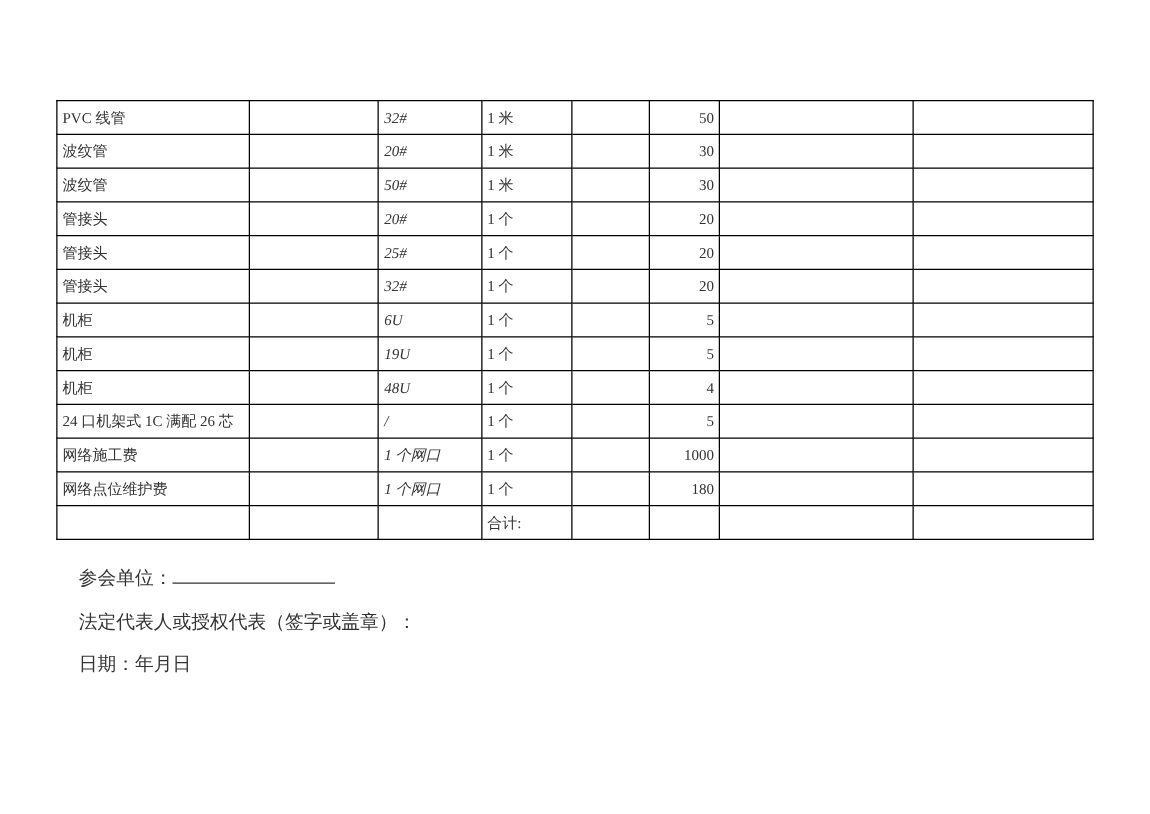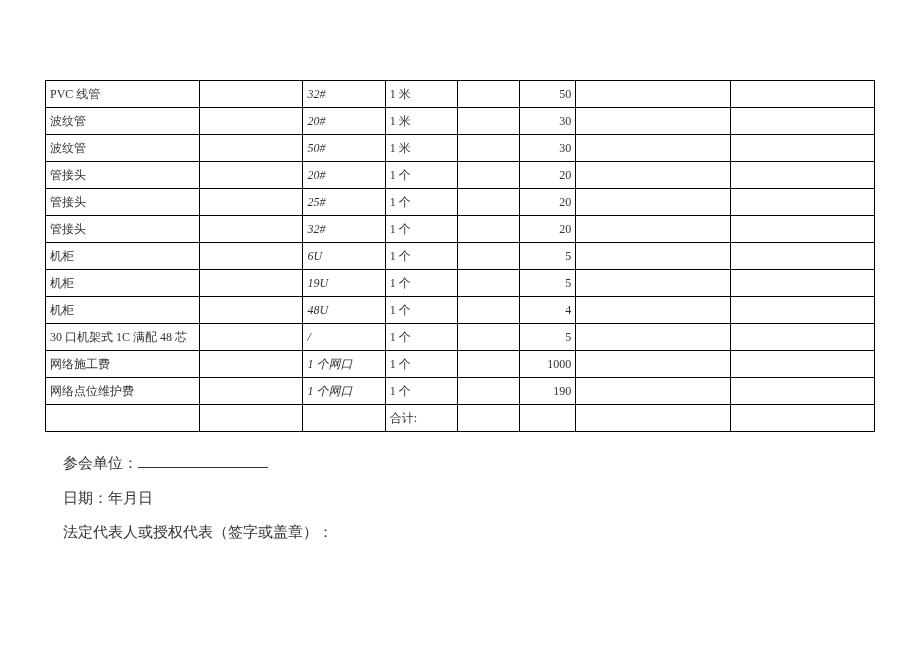--- a/index.html
+++ b/index.html
@@ -134,21 +134,21 @@
         <td class="col0">机柜</td>
         <td class="col1"></td>
         <td class="col2">48U</td>
         <td class="col3">1 个</td>
         <td class="col4"></td>
         <td class="col5">4</td>
         <td class="col6"></td>
         <td class="col7"></td>
       </tr>
       <tr>
-        <td class="col0">30 口机架式 1C 满配 48 芯</td>
+        <td class="col0">24 口机架式 1C 满配 26 芯</td>
         <td class="col1"></td>
         <td class="col2">/</td>
         <td class="col3">1 个</td>
         <td class="col4"></td>
         <td class="col5">5</td>
         <td class="col6"></td>
         <td class="col7"></td>
       </tr>
       <tr>
         <td class="col0">网络施工费</td>
@@ -159,36 +159,36 @@
         <td class="col5">1000</td>
         <td class="col6"></td>
         <td class="col7"></td>
       </tr>
       <tr>
         <td class="col0">网络点位维护费</td>
         <td class="col1"></td>
         <td class="col2">1 个网口</td>
         <td class="col3">1 个</td>
         <td class="col4"></td>
-        <td class="col5">190</td>
+        <td class="col5">180</td>
         <td class="col6"></td>
         <td class="col7"></td>
       </tr>
       <tr>
         <td class="col0"></td>
         <td class="col1"></td>
         <td class="col2"></td>
         <td class="col3">合计:</td>
         <td class="col4"></td>
         <td class="col5"></td>
         <td class="col6"></td>
         <td class="col7"></td>
       </tr>
     </tbody>
 </table>
 
 <div class="footer">
   <div>
     <span>参会单位：</span><span class="uline"></span>
   </div>
+  <div>法定代表人或授权代表（签字或盖章）：</div>
   <div>日期：年月日</div>
-  <div>法定代表人或授权代表（签字或盖章）：</div>
 </div>
 
 </body></html>

